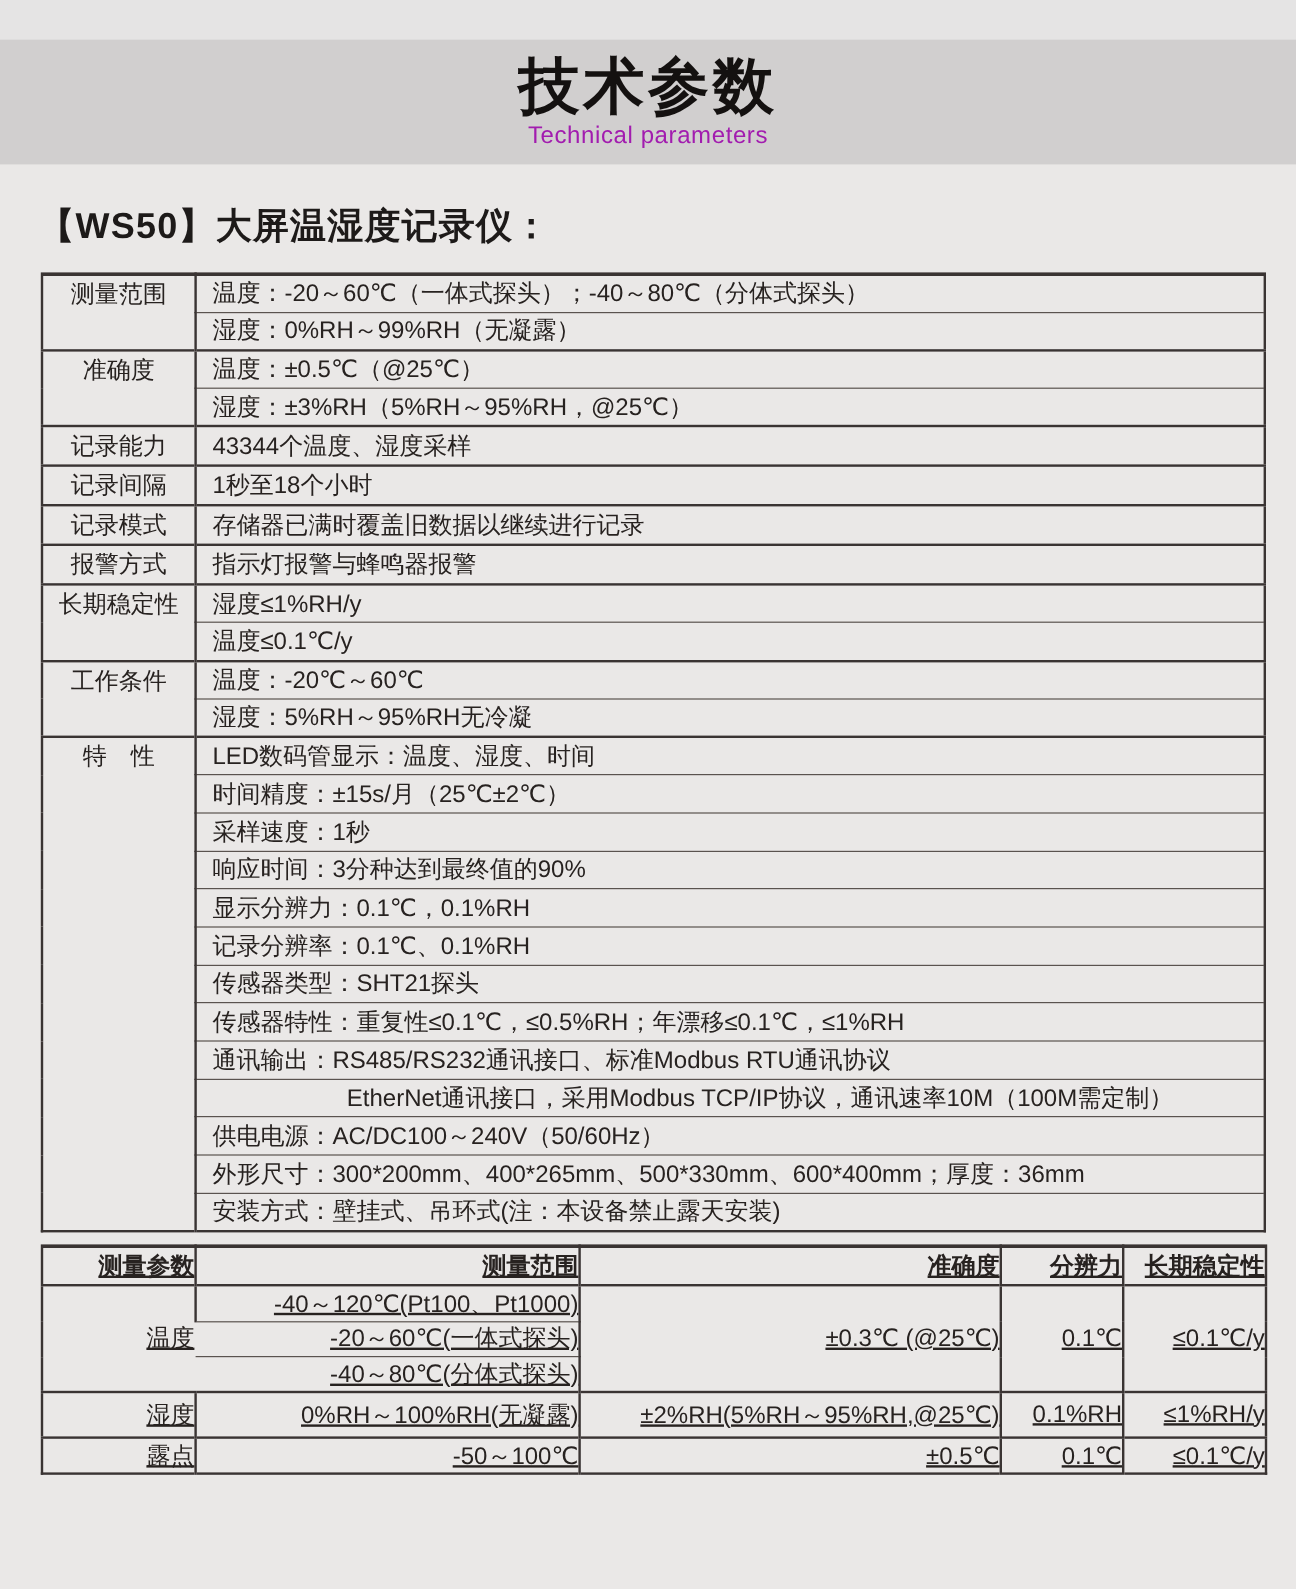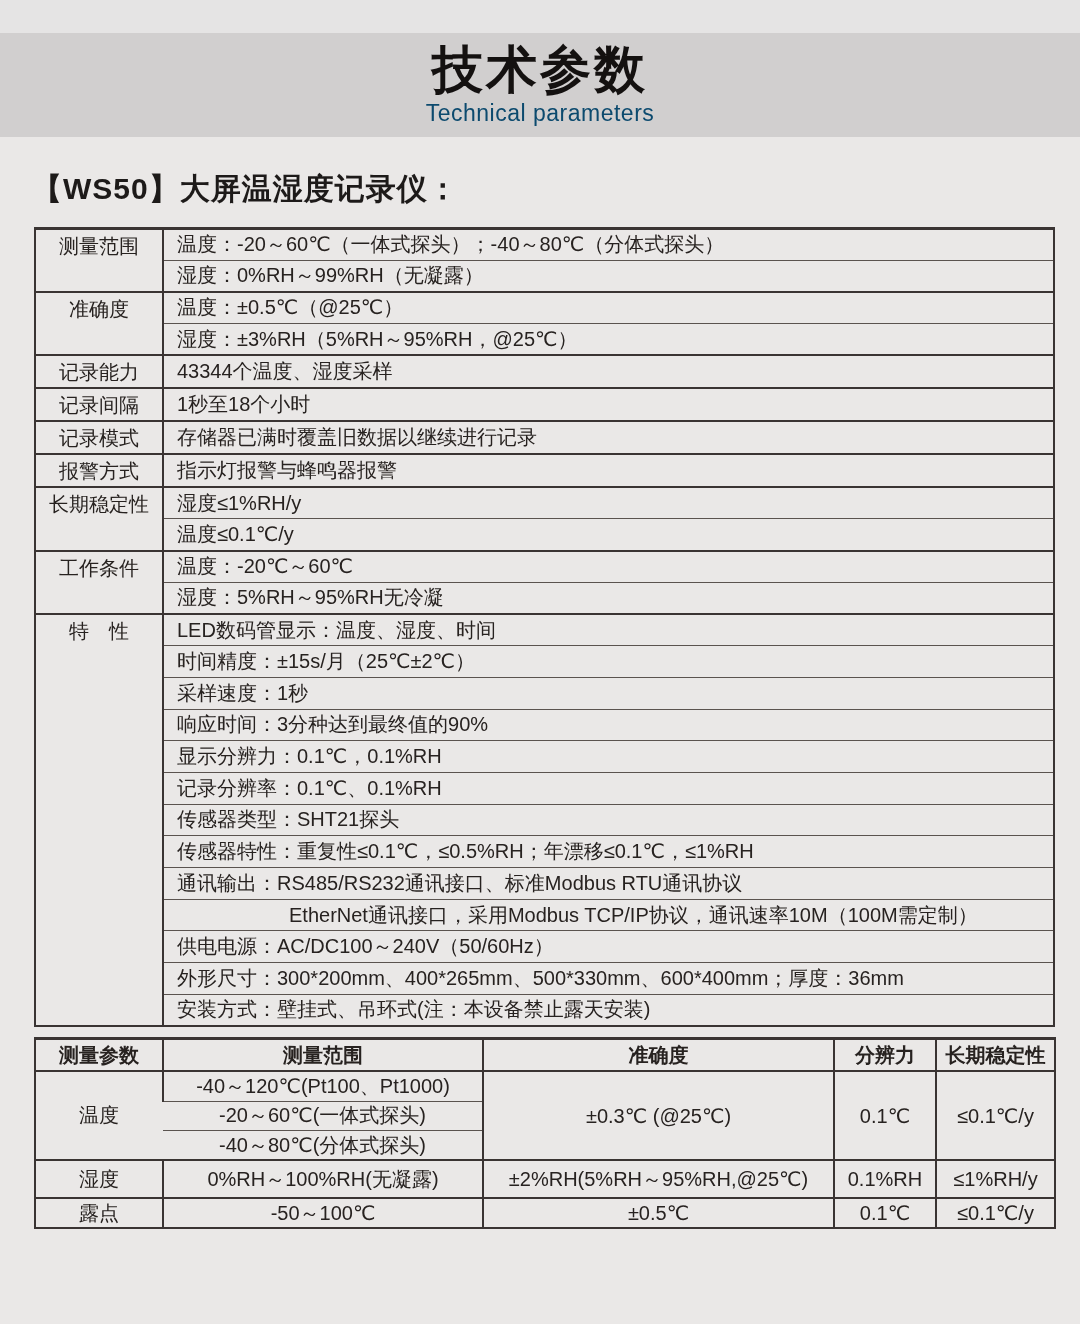--- a/index.html
+++ b/index.html
@@ -22,21 +22,21 @@
   }
   .top-strip{height:33px;background:var(--strip);}
   .band{
     height:104px;background:var(--band);
     display:flex;flex-direction:column;align-items:center;justify-content:center;
   }
   .band .cn-title{
     font-size:51px;font-weight:700;color:#141110;letter-spacing:3px;line-height:1.05;
   }
   .band .en-subtitle{
-    font-size:23px;font-weight:400;color:#0c4a6e;margin-top:3px;letter-spacing:0.5px;
+    font-size:20px;font-weight:400;color:#a21caf;margin-top:3px;letter-spacing:0.5px;
   }
   .content{padding:0 26px 0 34px;}
   h2.section-title{
     font-size:30px;font-weight:700;color:var(--ink-dark);
     line-height:40px;letter-spacing:1px;
   }
   .title-ws50{margin:32px 0 0 -2px;}
   .title-ws5x{margin:26px 0 0 10px;}
 
   table{border-collapse:collapse;table-layout:fixed;background:transparent;}
@@ -60,22 +60,23 @@
   .t1 tr.sub td.val{border-top:1px solid var(--line-thin);}
   .t1 td.val.indent{padding-left:125px;border-radius:11px;}
 
   
   .t2{
     width:1020px;margin-top:10px;
     border:2px solid var(--line-strong);
     border-top-width:3px;
   }
   .t2 td{
-    font-size:20px;text-align:center;vertical-align:middle;
+    font-size:20px;text-align:right;vertical-align:middle;
     border-left:2px solid var(--line-strong);
+    text-decoration:underline;
   }
   .t2 td:first-child{border-left:none;}
   .t2 tr.hdr{height:33px;}
   .t2 tr.hdr td{font-weight:700;font-size:20px;}
   .t2 tr.trow{height:29.6px;}
   .t2 tr.g td{border-top:2px solid var(--line-strong);}
   .t2 tr.sub td.range{border-top:1px solid var(--line-thin);}
   .t2 tr.wrow{height:38px;}
   .t2 tr.drow{height:30px;padding-left:12px;}
   .t2 col.c1{width:128px;}

